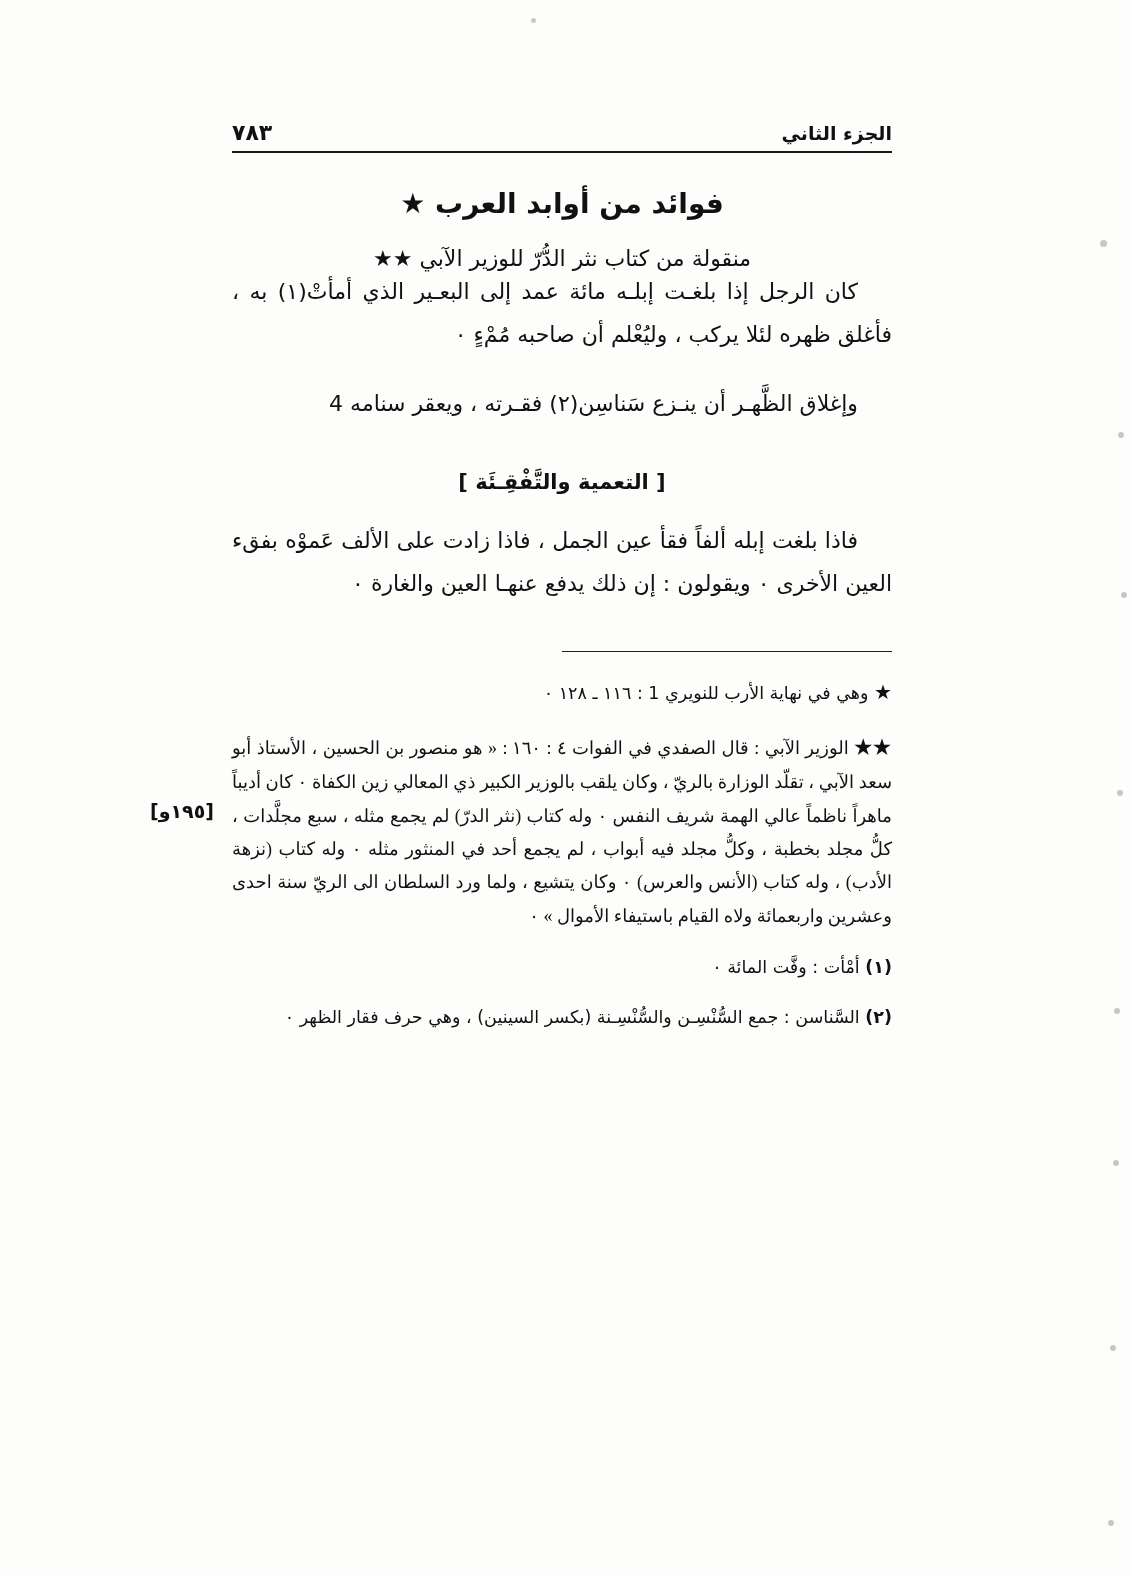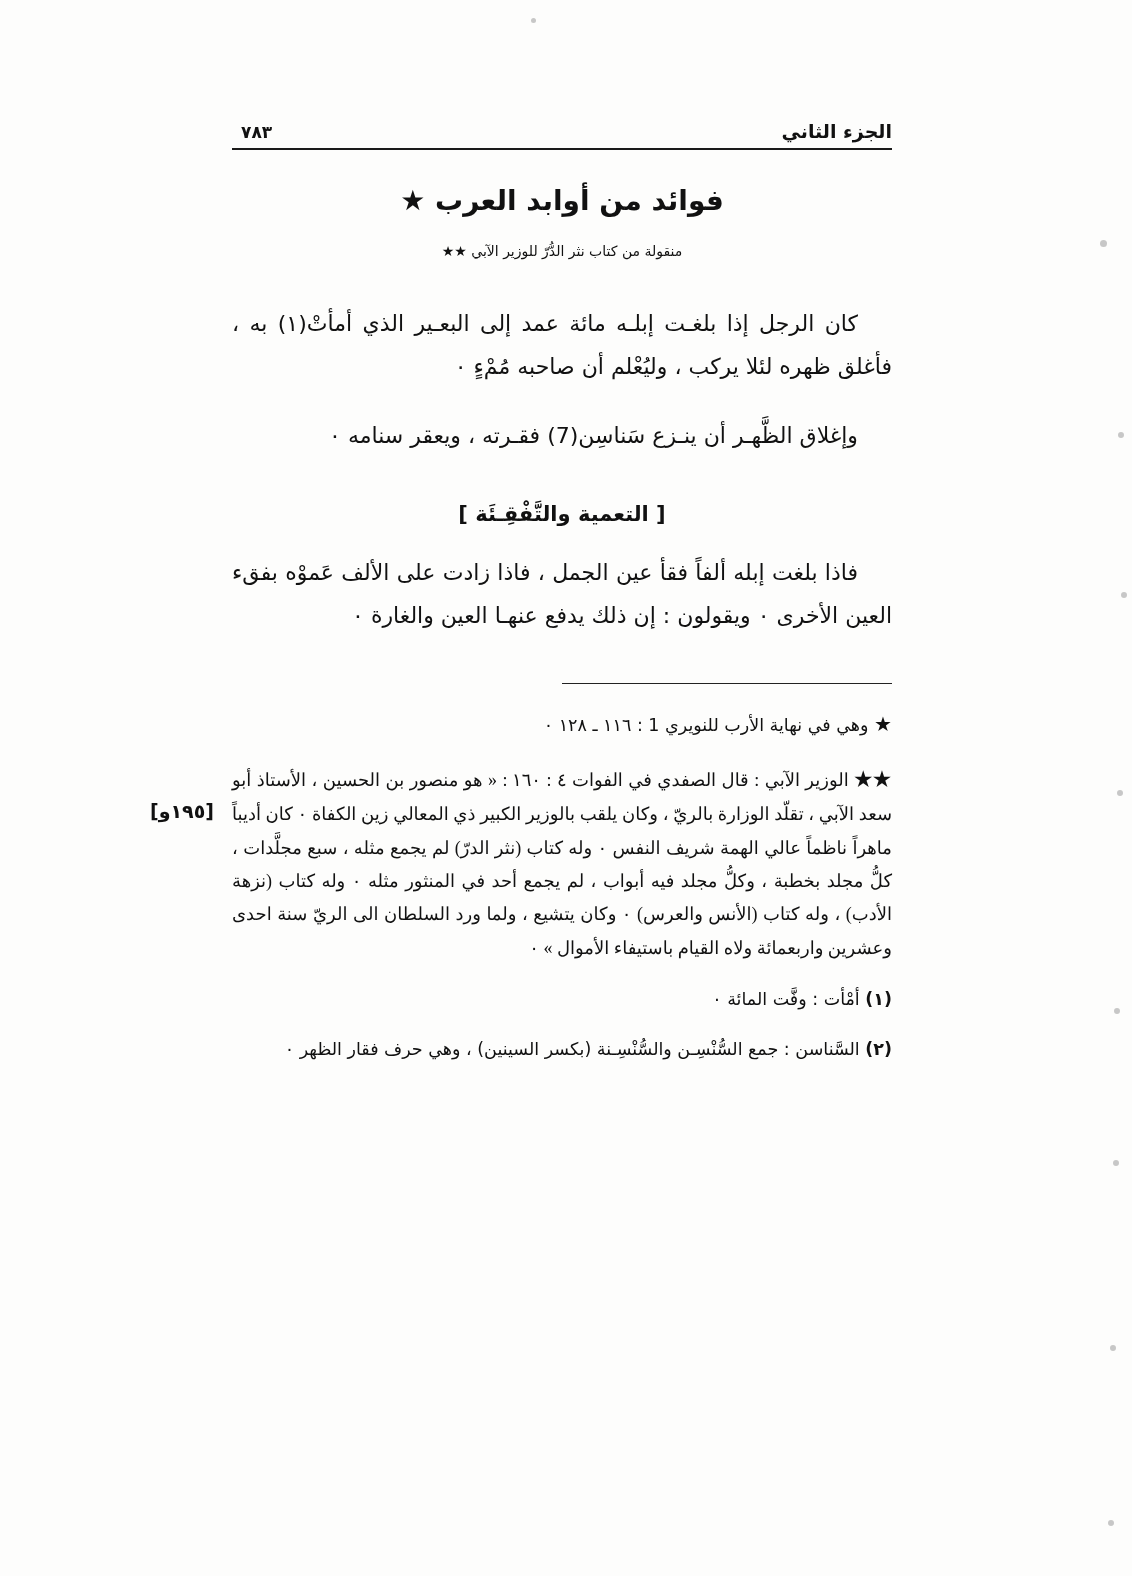--- a/index.html
+++ b/index.html
@@ -42,33 +42,32 @@
     align-items: baseline;
     font-size: 19px;
     font-weight: bold;
     padding-bottom: 6px;
   }
   .header-rule {
     border-bottom: 2.5px solid #1a1a1a;
     width: 660px;
     margin-bottom: 34px;
   }
-  .page-num { font-size: 17px; letter-spacing: 1px; margin-left: 9px; }
+  .page-num { font-size: 22px; letter-spacing: 1px; }
   .part-title { font-size: 19px; }
 
   .main-title {
     text-align: center;
     font-size: 28px;
     font-weight: bold;
     margin-bottom: 26px;
   }
   .sub-title {
     text-align: center;
-    font-size: 14px;
-    margin-bottom: 44px;
+    font-size: 22px;
   }
   .section-head {
     text-align: right;
     font-size: 24px;
     font-weight: bold;
     margin: 0 0 26px 0;
   }
   .section-head.bracketed {
     text-align: center;
     font-size: 21px;
@@ -127,21 +126,21 @@
     <div class="header-row">
       <span class="page-num">٧٨٣</span>
       <span class="part-title">الجزء الثاني</span>
     </div>
     <div class="header-rule"></div>
 
     <div class="main-title">فوائد من أوابد العرب ★</div>
     <div class="sub-title">منقولة من كتاب نثر الدُّرّ للوزير الآبي ★★</div>
 
     <p class="body">كان الرجل إذا بلغـت إبلـه مائة عمد إلى البعـير الذي أمأتْ(١) به ، فأغلق ظهره لئلا يركب ، وليُعْلم أن صاحبه مُمْءٍ ٠</p>
-    <p class="body">وإغلاق الظَّهـر أن ينـزع سَناسِن(7) فقـرته ، ويعقر سنامه ٠</p>
+    <p class="body">وإغلاق الظَّهـر أن ينـزع سَناسِن(٢) فقـرته ، ويعقر سنامه 4</p>
 
     <h2 class="section-head bracketed">[ التعمية والتَّفْقِـئَة ]</h2>
     <p class="body">فاذا بلغت إبله ألفاً فقأ عين الجمل ، فاذا زادت على الألف عَموْه بفقء العين الأخرى ٠ ويقولون : إن ذلك يدفع عنهـا العين والغارة ٠</p>
 
     <div class="rule-short"></div>
 
     <p class="fn">
       <span class="marker star">★</span>
       <span>وهي في نهاية الأرب للنويري 1 : ١١٦ ـ ١٢٨ ٠</span>
     </p>

